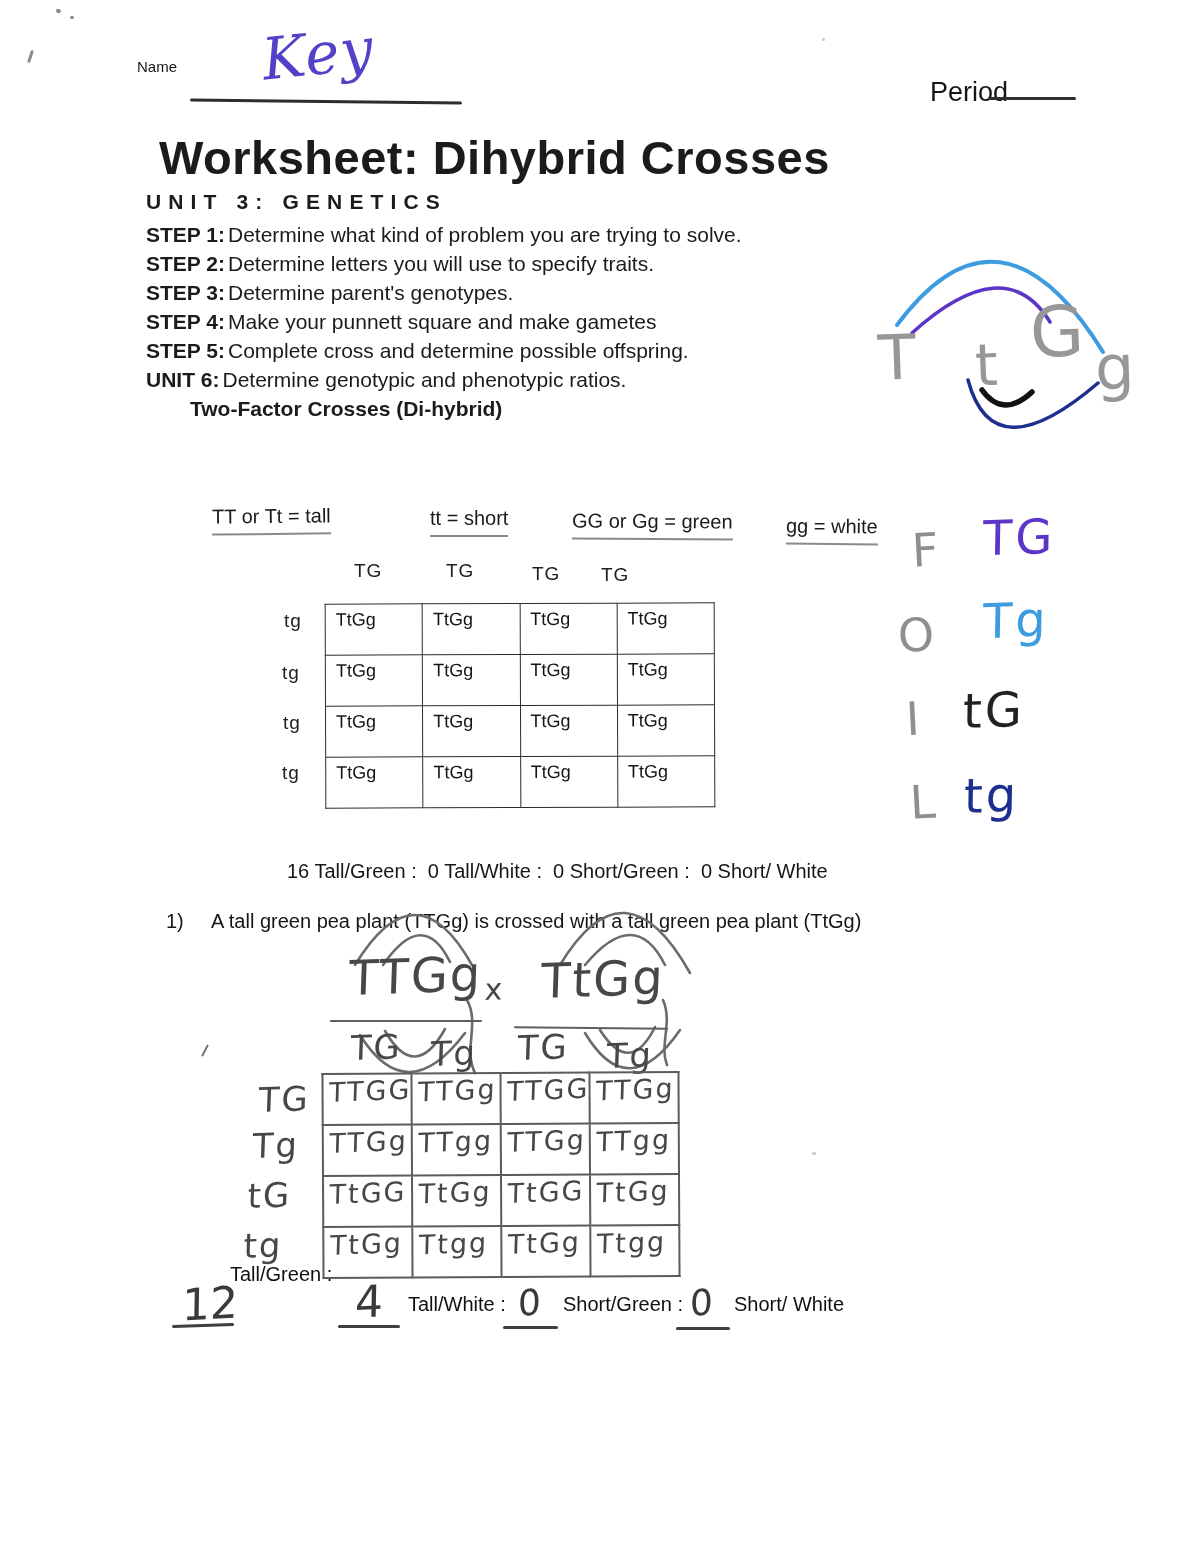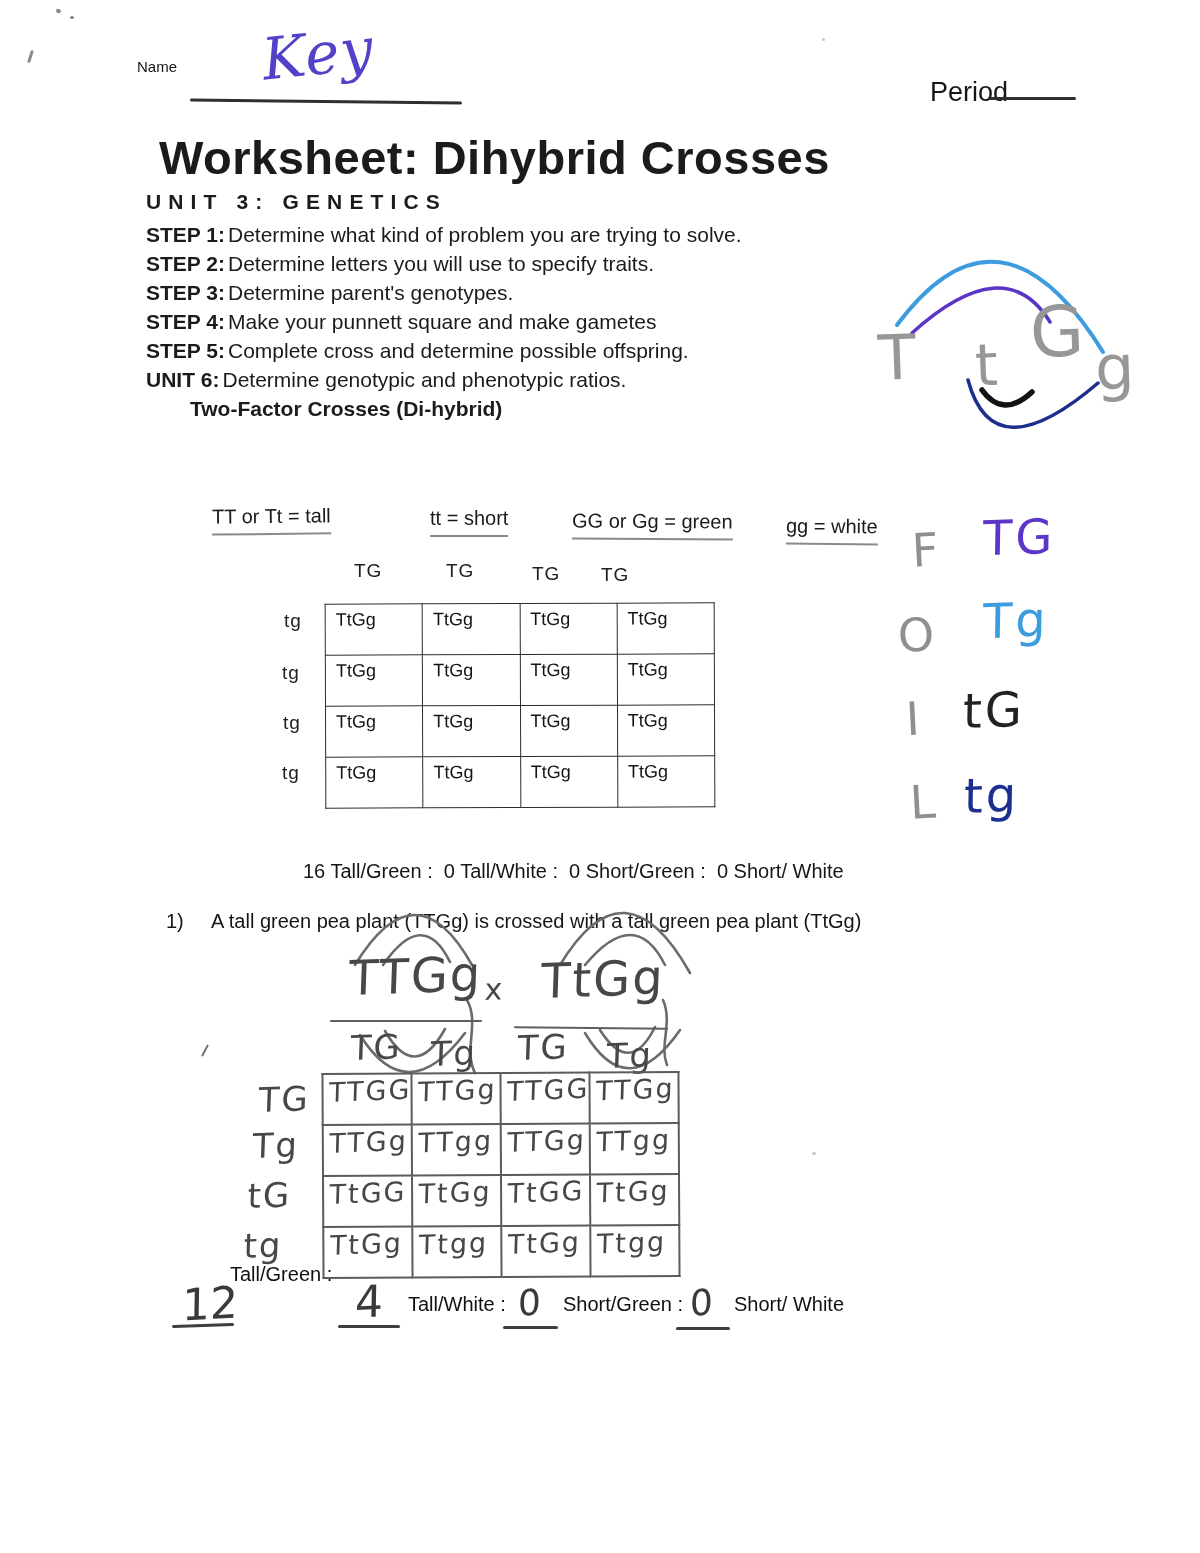--- a/index.html
+++ b/index.html
@@ -171,21 +171,21 @@
   </div>
   <div class="abs foil-2" style="left:900px;top:682px;">
     <span class="foil-letter abs" style="left:6px;top:10px;">I</span>
     <span class="foil-gamete abs" style="left:63px;top:0px;">tG</span>
   </div>
   <div class="abs foil-3" style="left:904px;top:765px;">
     <span class="foil-letter abs" style="left:6px;top:10px;">L</span>
     <span class="foil-gamete abs" style="left:60px;top:2px;">tg</span>
   </div>
 
-  <div class="abs printed body-text" style="left:303px;top:860px;white-space:pre;">16 Tall/Green :  0 Tall/White :  0 Short/Green :  0 Short/ White</div>
+  <div class="abs printed body-text" style="left:287px;top:860px;white-space:pre;">16 Tall/Green :  0 Tall/White :  0 Short/Green :  0 Short/ White</div>
 
   <div class="abs printed body-text" style="left:166px;top:910px;">1)</div>
   <div class="abs printed body-text" style="left:211px;top:910px;">A tall green pea plant (TTGg) is crossed with a tall green pea plant (TtGg)</div>
 
   <svg class="abs" style="left:325px;top:905px;" width="180" height="185" viewBox="0 0 180 185">
     <path d="M30,60 Q91,-40 147,60" fill="none" stroke="#6b6b6b" stroke-width="2.6" stroke-linecap="round"></path>
     <path d="M58,60 Q98,2 125,57" fill="none" stroke="#6b6b6b" stroke-width="2.6" stroke-linecap="round"></path>
     <path d="M35,130 Q82,205 140,128" fill="none" stroke="#6b6b6b" stroke-width="2.6" stroke-linecap="round"></path>
     <path d="M60,126 Q90,178 120,124" fill="none" stroke="#6b6b6b" stroke-width="2.6" stroke-linecap="round"></path>
     <path d="M142,95 C155,118 138,145 150,168" fill="none" stroke="#6b6b6b" stroke-width="2.6" stroke-linecap="round"></path>

